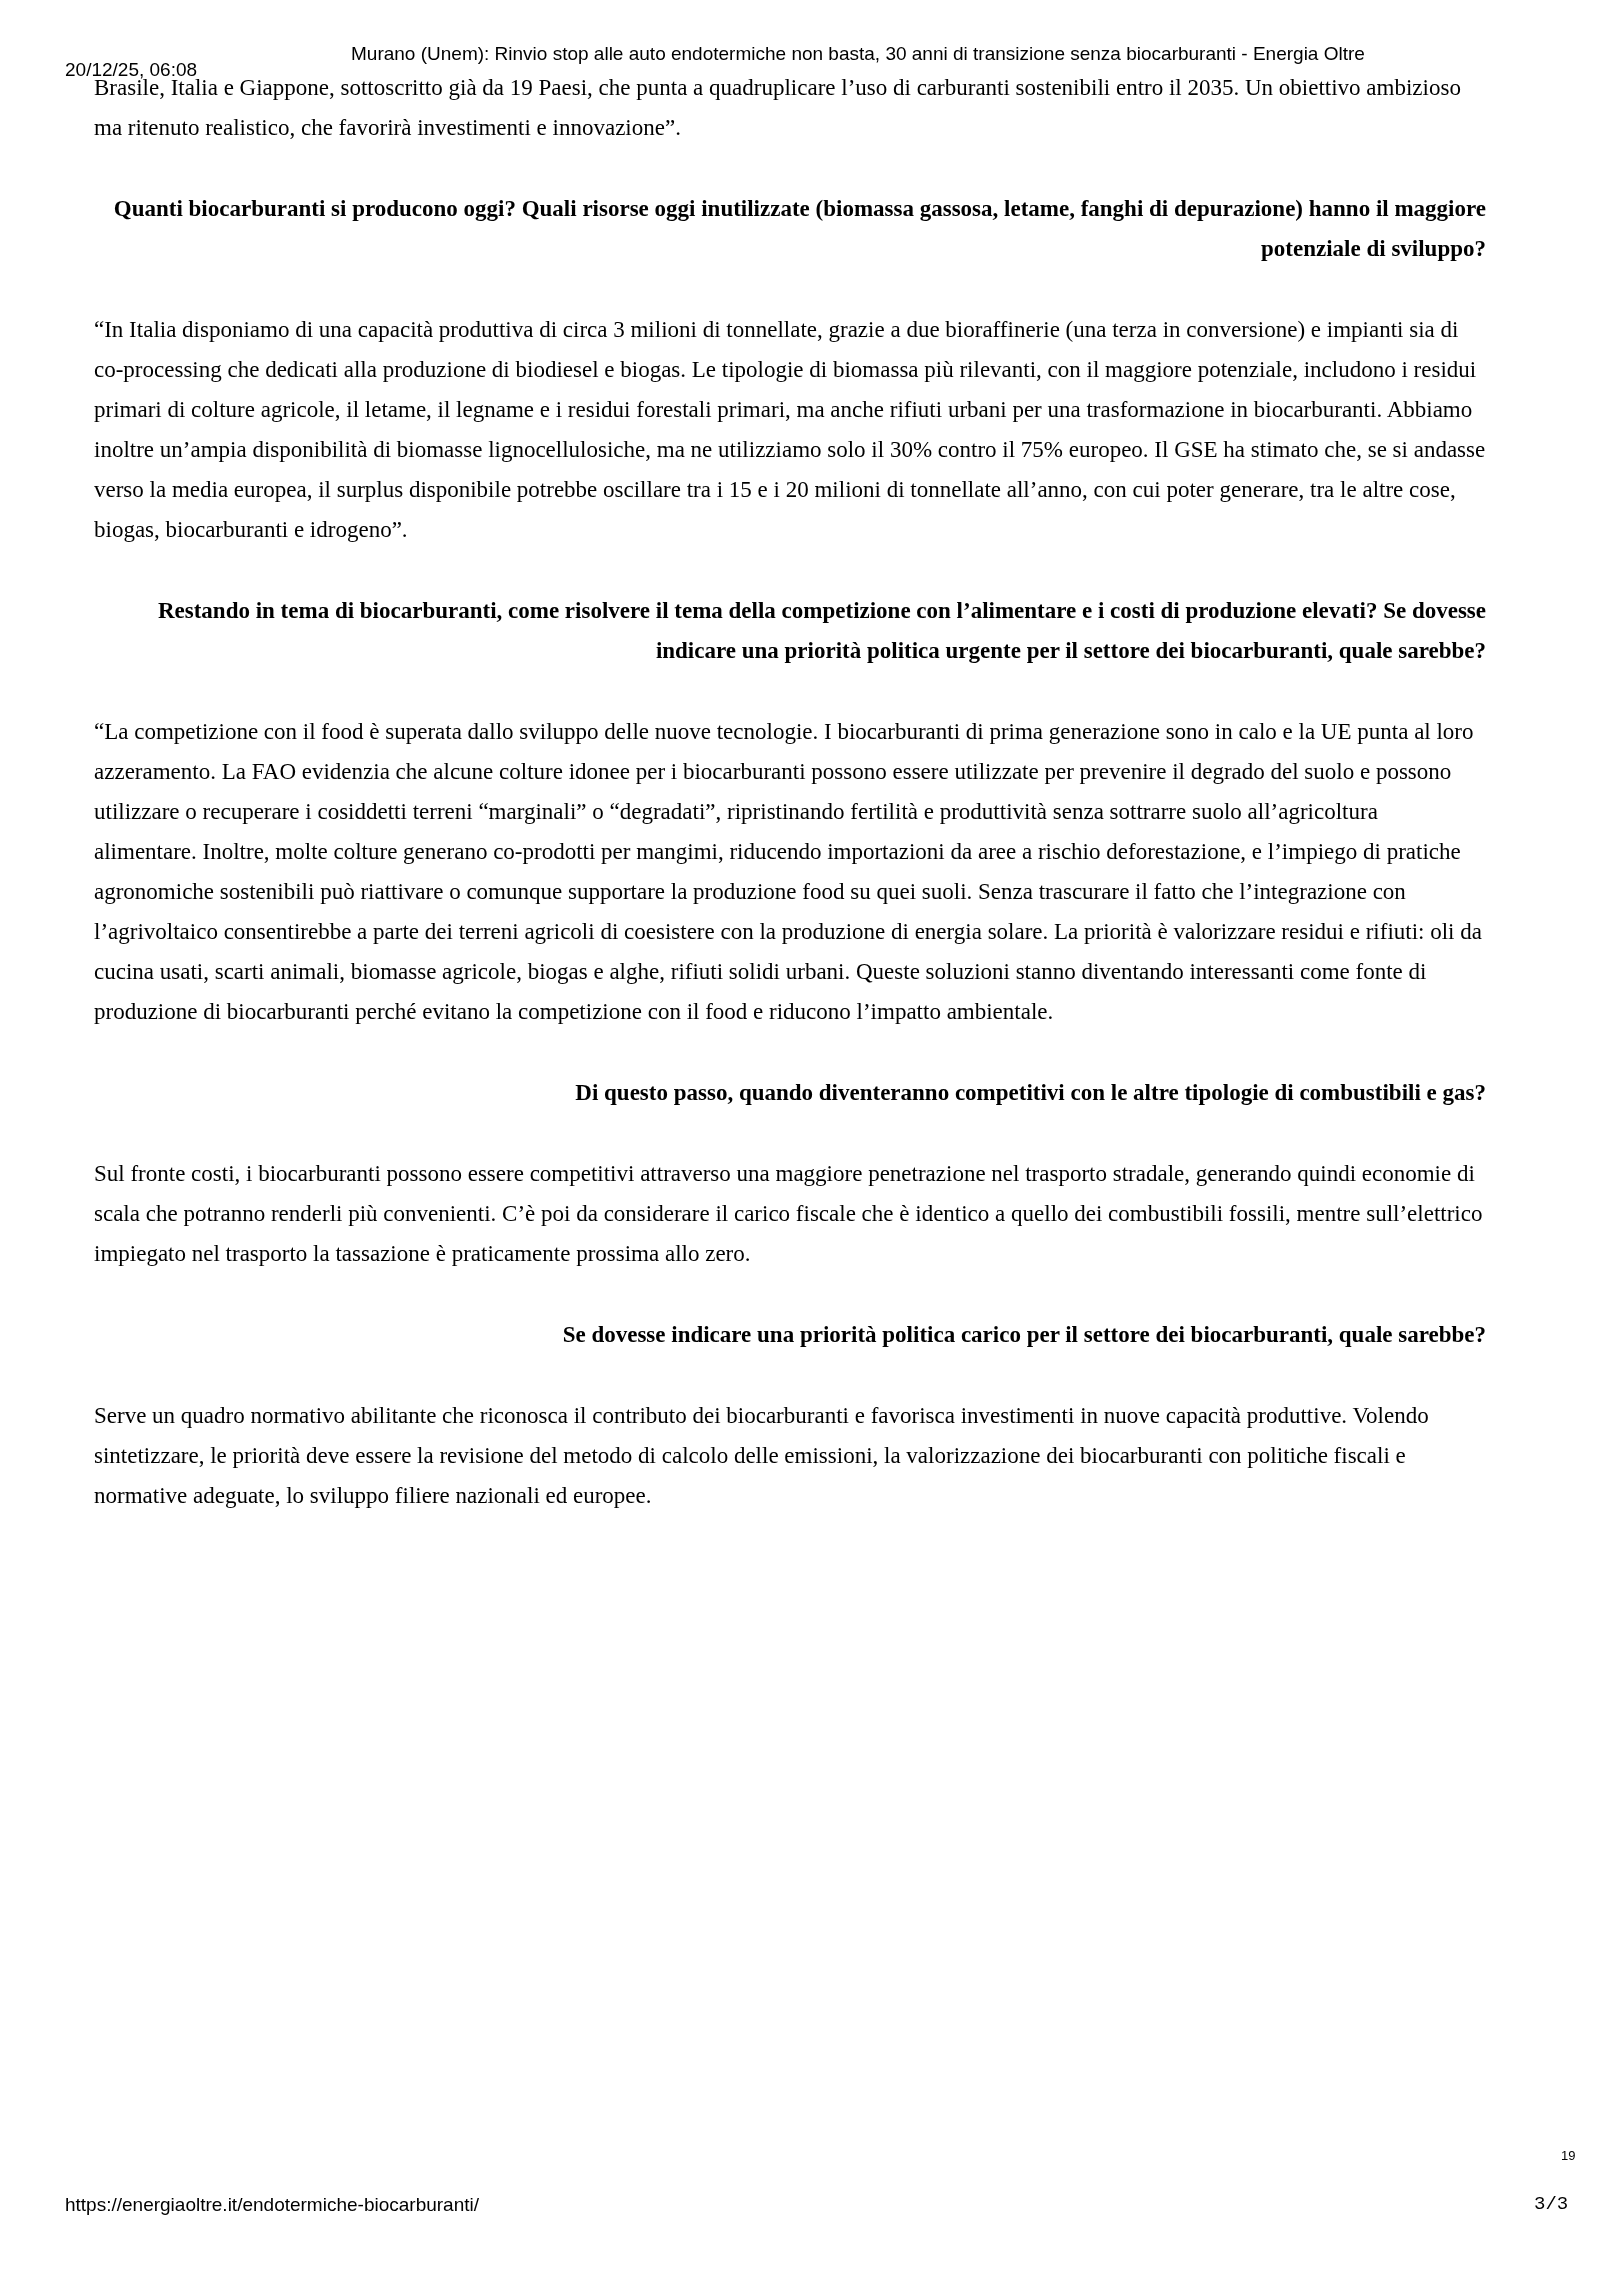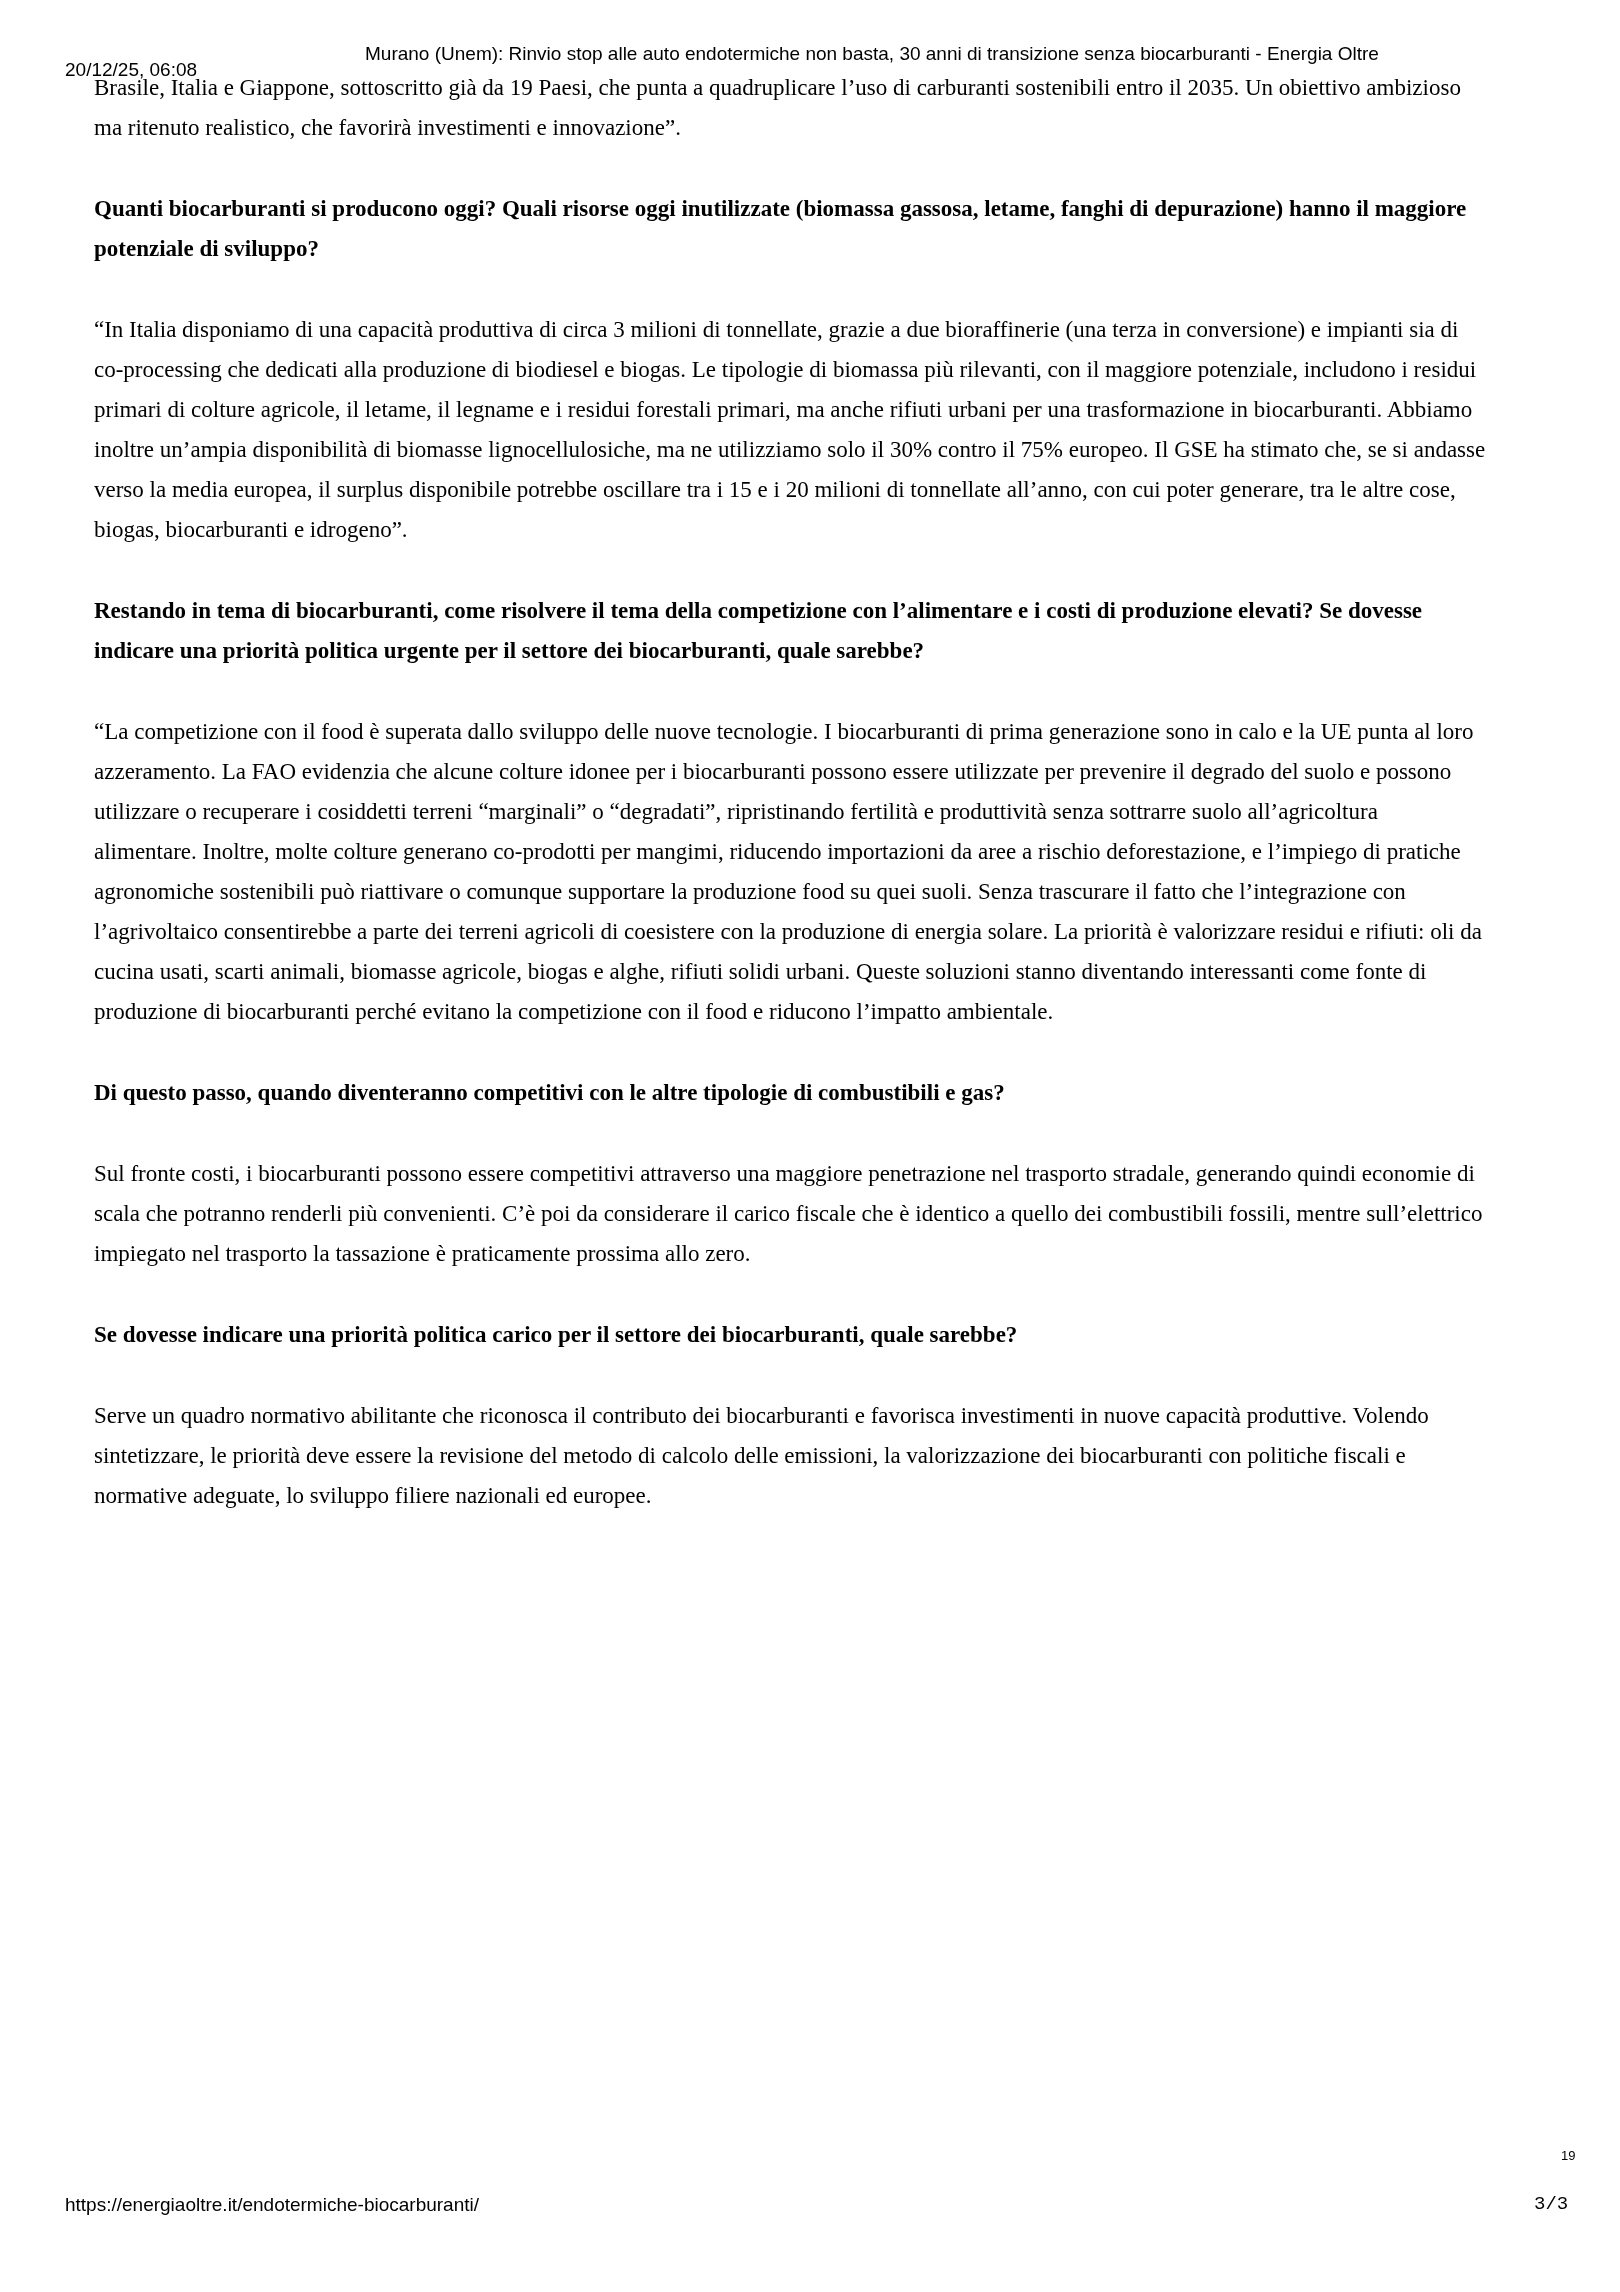--- a/index.html
+++ b/index.html
@@ -26,39 +26,40 @@
       color: #000;
       white-space: nowrap;
     }
     .header .date {
       position: absolute;
       left: 0;
       top: 16px;
     }
     .header .title {
       position: absolute;
-      left: 300px;
+      left: 286px;
       top: 0;
     }
     .content {
       position: absolute;
       top: 24px;
       left: 94px;
       width: 1392px;
       font-family: "Liberation Serif", serif;
       font-size: 23px;
       line-height: 40px;
       color: #000;
       margin-top: 44px;
     }
     .content p {
       margin: 0 0 41px 0;
     }
     .content p.question {
       font-weight: bold;
+      text-align: right;
     }
     .footer-url {
       position: absolute;
       top: 2192px;
       left: 65px;
       font-family: "Liberation Sans", sans-serif;
       font-size: 19px;
       line-height: 25.5px;
       color: #000;
       white-space: nowrap;

